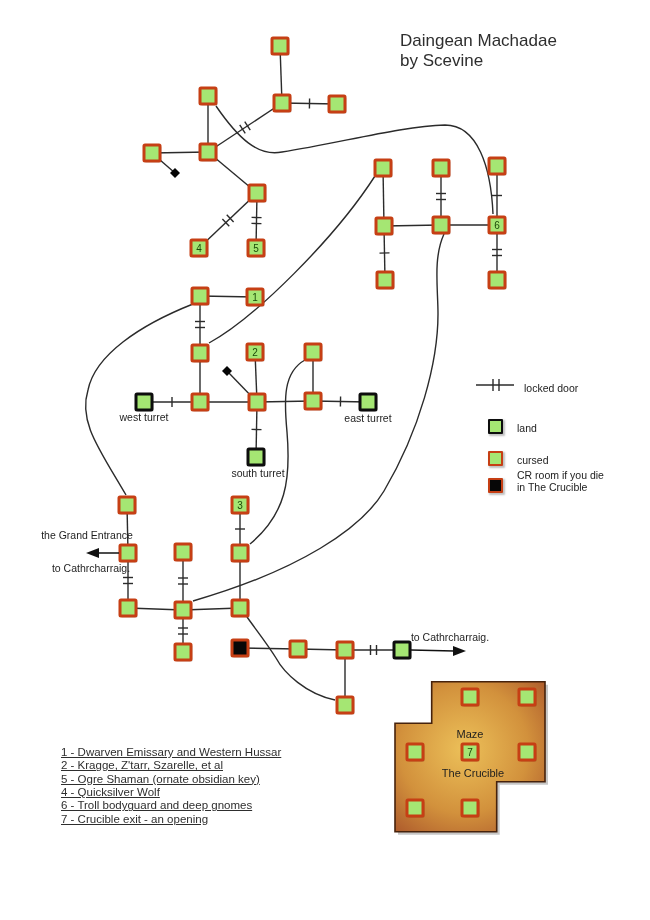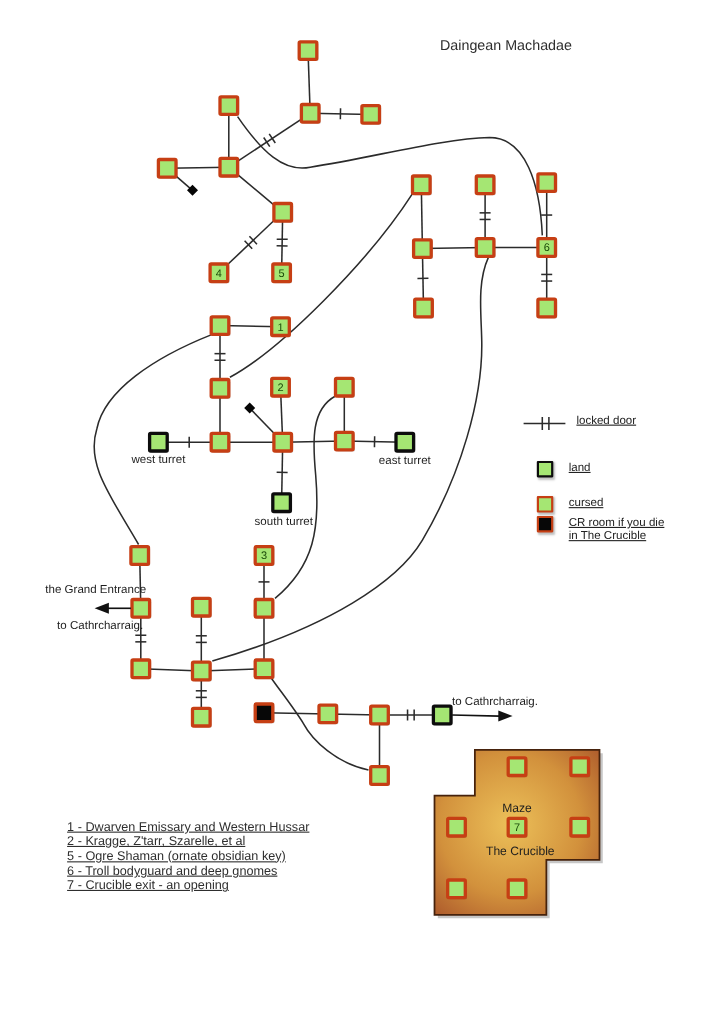--- a/index.html
+++ b/index.html
@@ -1,23 +1,23 @@
 <!DOCTYPE html>
 <html><head>
 <meta charset="utf-8">
 <style>
   html,body{margin:0;padding:0;background:#ffffff;}
   #page{position:relative;width:650px;height:920px;background:#ffffff;overflow:hidden;
         font-family:"Liberation Sans",sans-serif;}
   #map-svg{position:absolute;left:0;top:0;}
   #map-svg text{font-family:"Liberation Sans",sans-serif;}
-  .title-block{position:absolute;left:400px;top:31px;font-size:13px;line-height:20px;color:#2e2e2e;}
+  .title-block{position:absolute;left:400px;top:31px;font-size:17px;line-height:20px;color:#2e2e2e;}
   .notes-block{position:absolute;left:61px;top:746px;font-size:11.5px;line-height:13.35px;color:#2e2e2e;text-decoration:underline;}
   .legend{position:absolute;left:474px;top:374px;width:150px;color:#222;}
-  .legend-row{position:absolute;left:0;display:flex;align-items:flex-start;text-decoration:underline;}
+  .legend-row{position:absolute;left:0;display:flex;align-items:flex-end;}
   .legend-label{font-size:10.5px;color:#222;}
   .sym-box{width:11px;height:11px;border-radius:1px;}
   .sym-land{border:2.5px solid #0d0d0d;background:#a5e673;margin-left:14px;margin-right:14px;
             box-shadow:1.5px 1.5px 2px rgba(0,0,0,0.25);}
   .sym-cursed{border:2.5px solid #c63f14;background:#a5e673;margin-left:14px;margin-right:14px;
             box-shadow:1.5px 1.5px 2px rgba(0,0,0,0.25);}
   .sym-cr{border:2.5px solid #c63f14;background:#070707;margin-left:14px;margin-right:14px;
             box-shadow:1.5px 1.5px 2px rgba(0,0,0,0.25);}
   .sym-door{margin-right:6px;}
 </style>
@@ -224,20 +224,21 @@
       <text x="258" y="477" text-anchor="middle" font-size="10.5" fill="#1e1e1e">south turret</text>
       <text x="87" y="539" text-anchor="middle" font-size="10.5" fill="#1e1e1e">the Grand Entrance</text>
       <text x="91" y="572" text-anchor="middle" font-size="10.5" fill="#1e1e1e">to Cathrcharraig.</text>
       <text x="450" y="641" text-anchor="middle" font-size="10.5" fill="#1e1e1e">to Cathrcharraig.</text>
       <text x="470" y="738" text-anchor="middle" font-size="11" fill="#1e1e1e">Maze</text>
       <text x="473" y="777" text-anchor="middle" font-size="11" fill="#1e1e1e">The Crucible</text>
     </svg>
 
   <div class="title-block">
     <div>Daingean Machadae</div>
+    <div>by Scevine</div>
   </div>
 
   <div class="legend">
     <div class="legend-row" style="top:2px;">
       <svg class="sym-door" width="44" height="18">
         <line x1="2" y1="9" x2="40" y2="9" stroke="#2b2b2b" stroke-width="1.4"></line>
         <line x1="19" y1="3" x2="19" y2="15" stroke="#2b2b2b" stroke-width="1.4"></line>
         <line x1="25" y1="3" x2="25" y2="15" stroke="#2b2b2b" stroke-width="1.4"></line>
       </svg>
       <span class="legend-label">locked door</span>
@@ -256,17 +257,18 @@
         <div>CR room if you die</div>
         <div>in The Crucible</div>
       </span>
     </div>
   </div>
 
   <div class="notes-block">
     <div>1 - Dwarven Emissary and Western Hussar</div>
     <div>2 - Kragge, Z'tarr, Szarelle, et al</div>
     <div>5 - Ogre Shaman (ornate obsidian key)</div>
+    <div>4 - Quicksilver Wolf</div>
     <div>6 - Troll bodyguard and deep gnomes</div>
     <div>7 - Crucible exit - an opening</div>
   </div>
 
 </div>
 
 </body></html>

